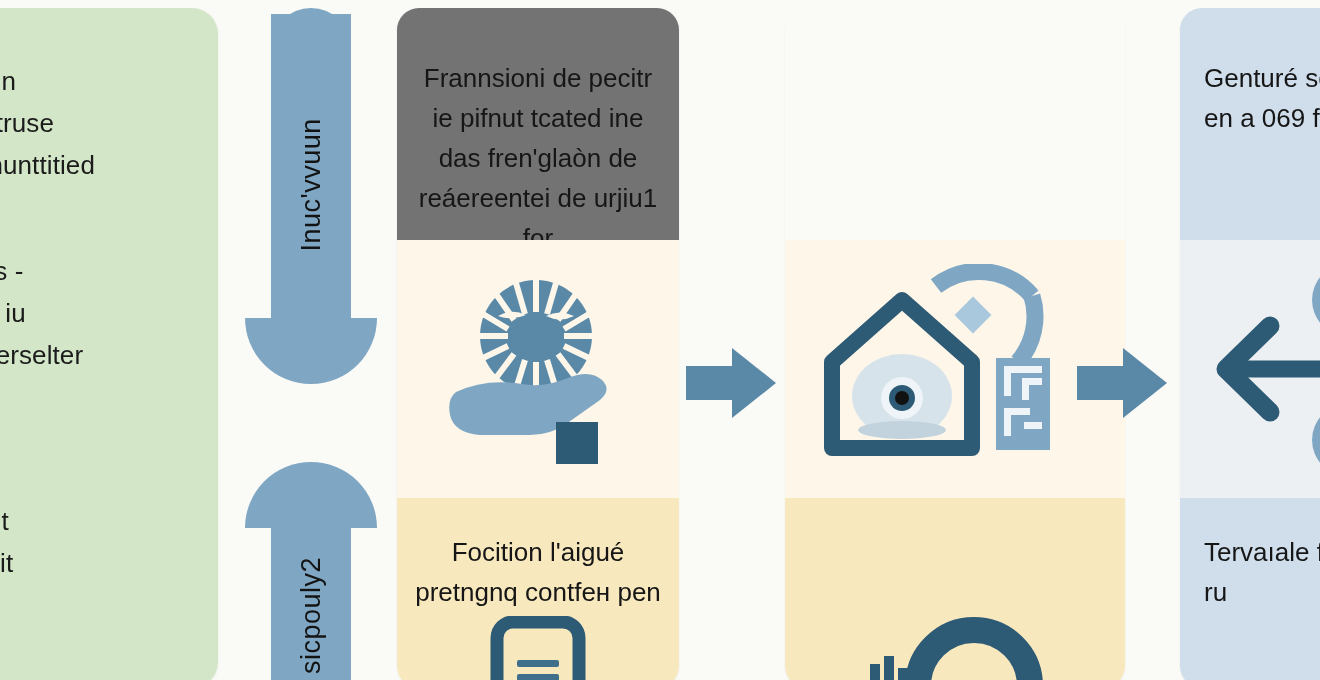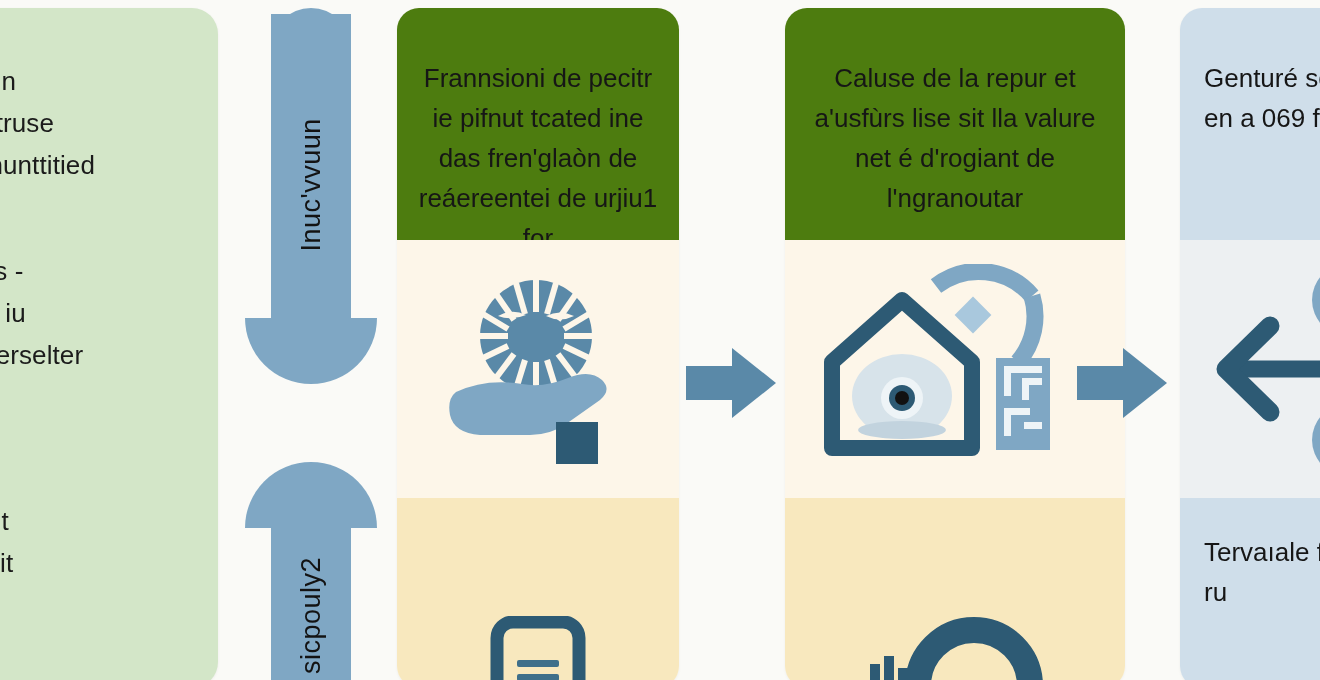--- a/index.html
+++ b/index.html
@@ -108,21 +108,21 @@
   .iconwrap{
     position:absolute;left:0;right:0;top:0;bottom:0;
     display:flex;align-items:center;justify-content:center;
   }
   .ficonwrap{
     position:absolute;left:0;right:0;top:118px;
     display:flex;align-items:flex-start;justify-content:center;
   }
 
   
-  .col-yellow .head{background:#4d7c0f;}
+  .col-yellow .head{background:#737373;}
   .col-yellow .mid{background:#fdf6e9;}
   .col-yellow .foot{background:#f8e8be;}
   .col-blue  .head{background:#cfdeea;}
   .col-blue  .mid{background:#edf0f2;}
   .col-blue  .foot{background:#cfdeea;}
 
   #col1{left:397px;width:282px;}
   #col2{left:785px;width:340px;}
   #col3{left:1180px;width:300px;}
 
@@ -205,42 +205,40 @@
             </g>
             <path d="M70 52 q14 -8 28 -1 q-14 6 -28 1Z" fill="#fdf6e9"></path>
             <path d="M118 52 q14 -7 28 0 q-14 7 -28 0Z" fill="#fdf6e9"></path>
             <path d="M28 128 q30 -14 66 -8 q22 4 46 -6 q22 -9 34 2 q10 10 -2 20 l-34 24 q-16 11 -36 11 l-50 0 q-26 -2 -30 -20 q-3 -16 6 -23Z" fill="#7fa7c4"></path>
             <rect x="128" y="158" width="42" height="42" fill="#2d5a74"></rect>
           </g>
         </svg>
       </div>
     </div>
     <div class="foot">
+      <div class="ftext">Focition l'aigué pretngnq contfeн pen</div>
       <div class="ficonwrap">
         <svg width="110" height="80" viewBox="0 0 110 80">
           <rect x="14" y="6" width="82" height="96" rx="16" fill="none" stroke="#2d5a74" stroke-width="13"></rect>
           <g fill="#3f6f8a">
             <rect x="34" y="44" width="42" height="7" rx="2"></rect>
             <rect x="34" y="58" width="42" height="7" rx="2"></rect>
             <rect x="34" y="72" width="42" height="7" rx="2"></rect>
           </g>
         </svg>
       </div>
     </div>
   </div>
 
   <div class="harrow" id="harrow1">
     <div class="tail"></div>
     <div class="head"></div>
   </div>
 
   <div class="pcol col-yellow" id="col2">
-    <div class="head">
-      <div class="htext">Caluse de la repur et a'usfùrs lise sit lla valure net é d'rogiant de l'ngranoutar</div>
-    </div>
     <div class="mid">
       <div class="iconwrap">
         <svg width="290" height="210" viewBox="0 0 290 210">
           <path d="M126 22 a70 70 0 0 1 96 10" fill="none" stroke="#7fa7c4" stroke-width="17"></path>
           <path d="M222 32 a70 70 0 0 1 -14 66" fill="none" stroke="#7fa7c4" stroke-width="17"></path>
           <rect x="150" y="38" width="26" height="26" transform="rotate(45 163 51)" fill="#a9c8dd"></rect>
           <path d="M22 98 L92 36 L162 98 L162 184 L22 184 Z" fill="none" stroke="#2d5a74" stroke-width="16" stroke-linejoin="round"></path>
           <ellipse cx="92" cy="132" rx="50" ry="42" fill="#d7e3ea"></ellipse>
           <ellipse cx="92" cy="166" rx="44" ry="9" fill="#c2d3de"></ellipse>
           <circle cx="92" cy="134" r="21" fill="#eef4f7"></circle>

